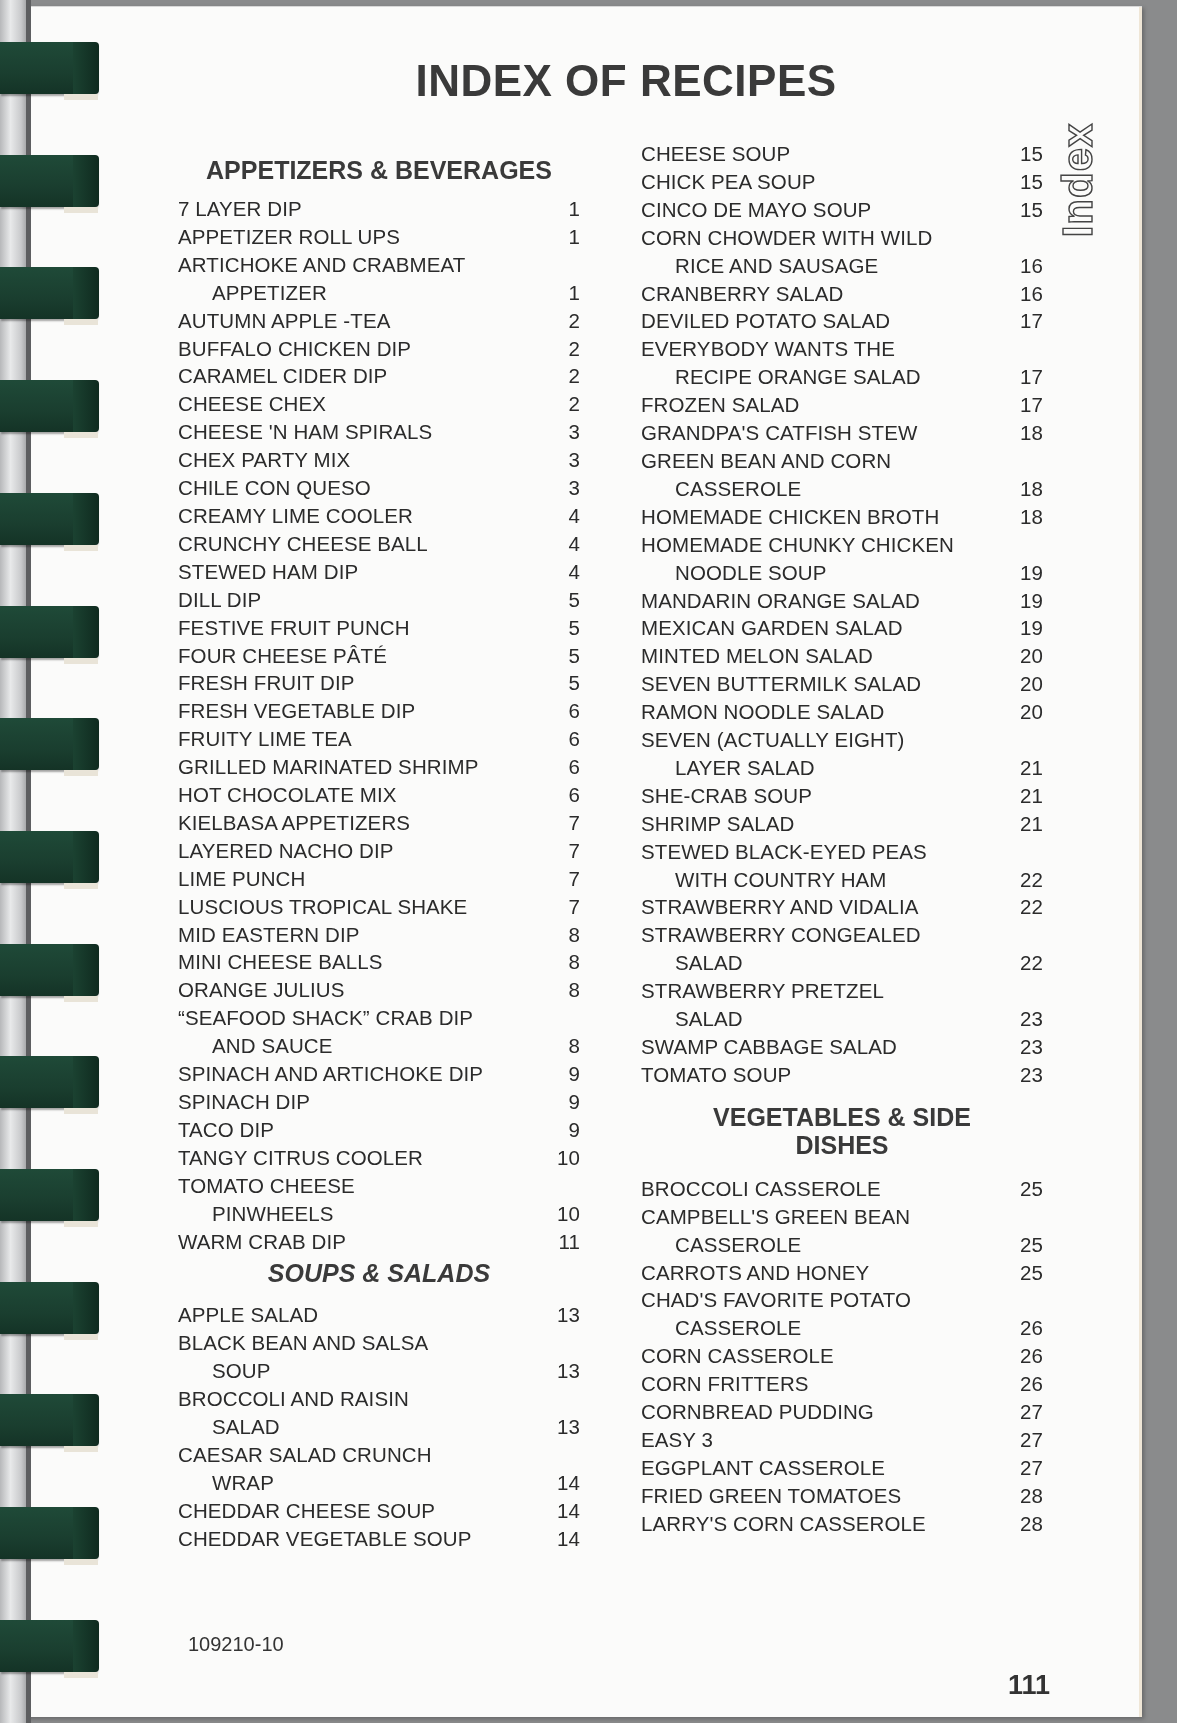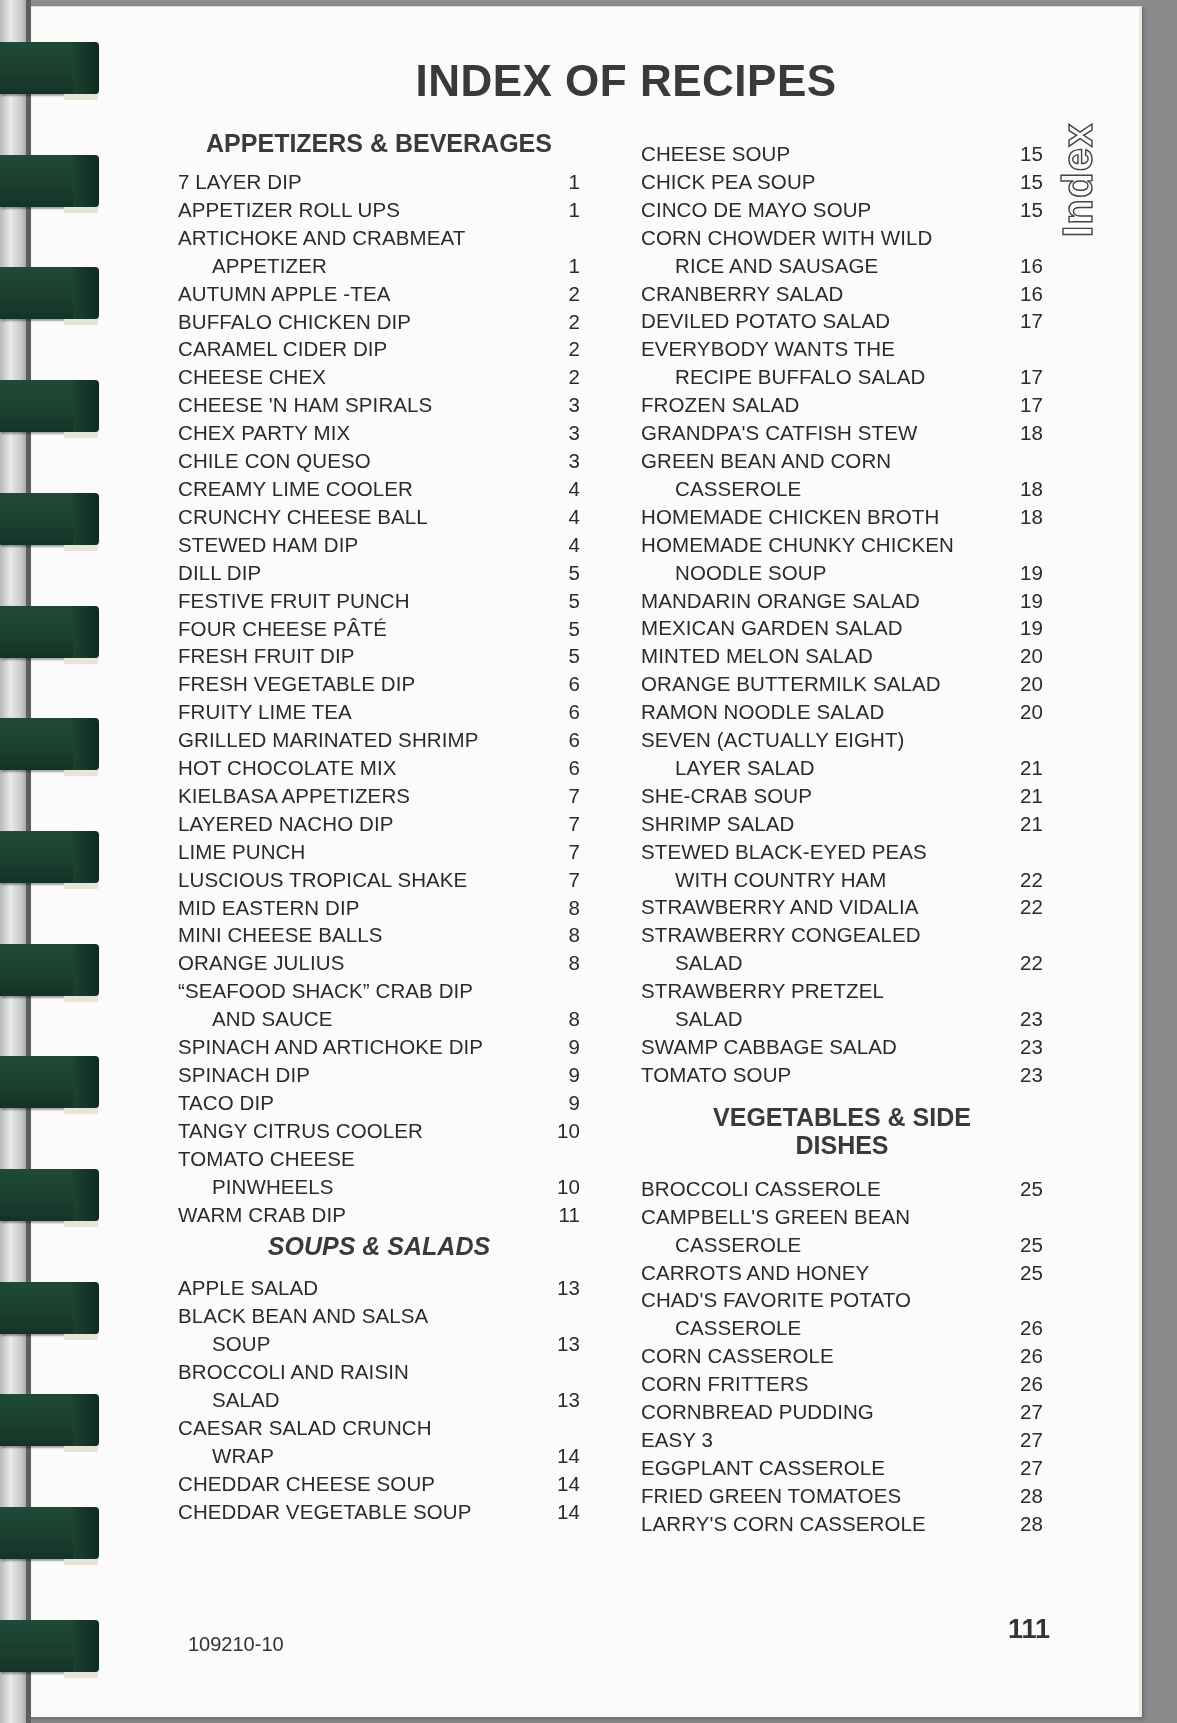--- a/index.html
+++ b/index.html
@@ -46,40 +46,40 @@
     .tab-label {
       position: absolute; left: 1048px; top: 105px; width: 60px; height: 150px;
     }
     .tab-label .txt {
       position: absolute; left: 50%; top: 50%;
       transform: translate(-50%, -50%) rotate(-90deg);
       font-size: 42px; font-weight: bold; color: #fbfbfa;
       -webkit-text-stroke: 1.4px #444; white-space: nowrap; letter-spacing: 1px;
     }
     .col { position: absolute; }
-    .col-left { left: 178px; top: 129px; width: 402px; }
+    .col-left { left: 178px; top: 156px; width: 402px; }
     .col-right { left: 641px; top: 140px; width: 402px; }
     .heading {
       font-weight: bold; font-size: 25px; color: #3a3a3a; text-align: center;
       line-height: 28px;
     }
     .entry {
       position: relative; font-size: 20.5px; color: #2b2b2b; line-height: 27.9px;
       letter-spacing: 0.1px;
     }
     .entry .name { display: block; padding-right: 40px; }
     .entry .cont { display: block; padding-left: 34px; }
     .entry .pg {
       position: absolute; right: 0; bottom: 0; line-height: 27.9px;
     }
     .footer-code {
       position: absolute; left: 188px; top: 1633px; font-size: 20px; color: #333;
     }
     .page-num {
-      position: absolute; left: 1000px; top: 1614px; width: 50px; text-align: right;
+      position: absolute; left: 1000px; top: 1670px; width: 50px; text-align: right;
       font-size: 27px; font-weight: bold; color: #333;
     }
   </style>
 </head>
 <body>
 
 <div class="page"></div>
 
 <div class="spine"></div>
 <div class="spine-line"></div>
@@ -325,21 +325,21 @@
       <div class="entry">
         <span class="name">CRANBERRY SALAD</span>
         <span class="pg">16</span>
       </div>
       <div class="entry">
         <span class="name">DEVILED POTATO SALAD</span>
         <span class="pg">17</span>
       </div>
       <div class="entry">
         <span class="name">EVERYBODY WANTS THE</span>
-        <span class="cont">RECIPE BUFFALO SALAD</span>
+        <span class="cont">RECIPE ORANGE SALAD</span>
         <span class="pg">17</span>
       </div>
       <div class="entry">
         <span class="name">FROZEN SALAD</span>
         <span class="pg">17</span>
       </div>
       <div class="entry">
         <span class="name">GRANDPA'S CATFISH STEW</span>
         <span class="pg">18</span>
       </div>
@@ -363,21 +363,21 @@
       </div>
       <div class="entry">
         <span class="name">MEXICAN GARDEN SALAD</span>
         <span class="pg">19</span>
       </div>
       <div class="entry">
         <span class="name">MINTED MELON SALAD</span>
         <span class="pg">20</span>
       </div>
       <div class="entry">
-        <span class="name">ORANGE BUTTERMILK SALAD</span>
+        <span class="name">SEVEN BUTTERMILK SALAD</span>
         <span class="pg">20</span>
       </div>
       <div class="entry">
         <span class="name">RAMON NOODLE SALAD</span>
         <span class="pg">20</span>
       </div>
       <div class="entry">
         <span class="name">SEVEN (ACTUALLY EIGHT)</span>
         <span class="cont">LAYER SALAD</span>
         <span class="pg">21</span>

